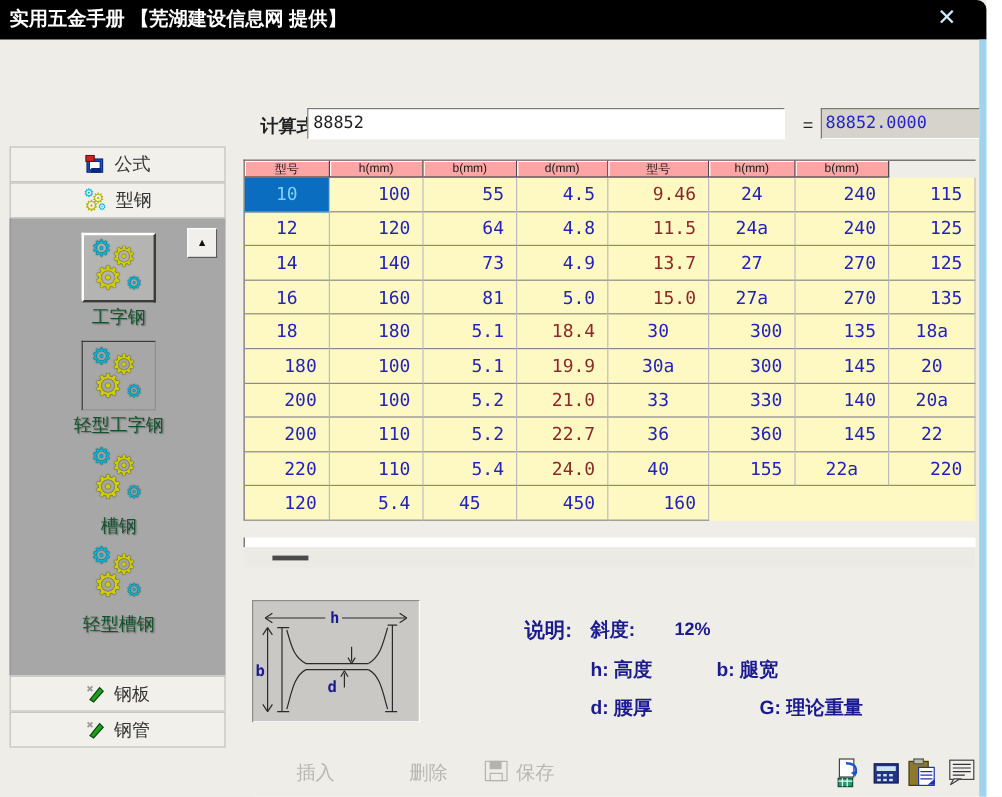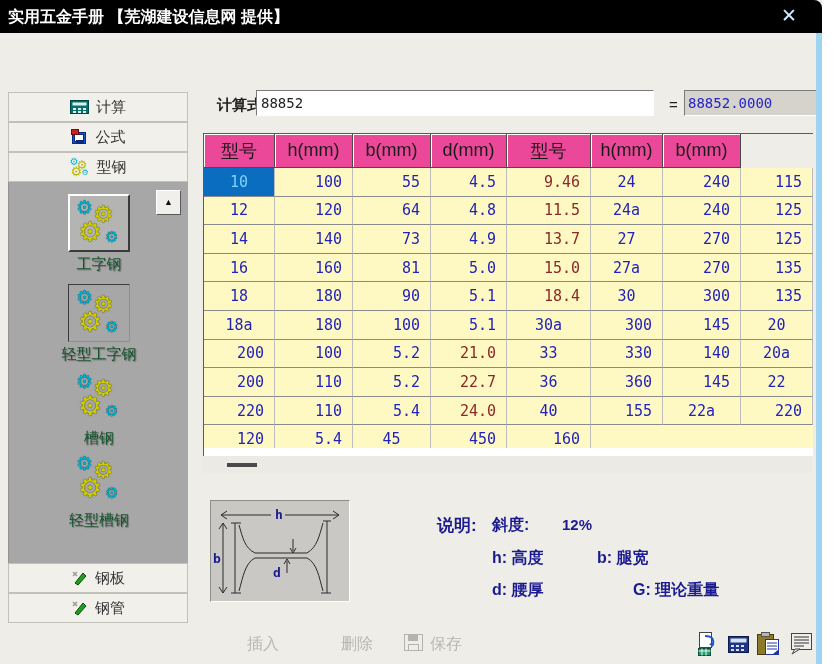--- a/index.html
+++ b/index.html
@@ -48,23 +48,23 @@
             background:#fff;border:1px solid #7a7a76;border-bottom-color:#fff;border-right-color:#fff;
             font:14px "DejaVu Sans Mono",monospace;color:#222;padding:0 4px;outline:none;}
   .fx-eq{position:absolute;left:669px;top:96px;font-size:15px;color:#222;}
   .fx-result{position:absolute;left:684px;top:90px;width:133px;height:26px;box-sizing:border-box;
              background:#d6d3cc;border:1px solid #7a7a76;border-bottom-color:#fff;border-right-color:#fff;
              font:14px "DejaVu Sans Mono",monospace;line-height:24px;padding-left:3px;color:#2424c8;}
   
   .grid{position:absolute;left:203px;top:133px;width:609px;border-left:1px solid #5a5a5a;
         border-top:1px solid #5a5a5a;}
   .grid-head,.grid-body{display:grid;grid-template-columns:71px 78px 78px 76px 84px 72px 78px 72px;}
-  .hcell{height:34px;background:#ec4899;border-right:1px solid #4a4a4a;border-bottom:1px solid #4a4a4a;
+  .hcell{height:14px;background:#fca5a5;border-right:1px solid #4a4a4a;border-bottom:1px solid #4a4a4a;
          box-shadow:inset 1px 1px 0 #ffffff;display:flex;align-items:center;justify-content:center;
-         font-size:18px;color:#1a1a1a;box-sizing:border-box;}
+         font-size:10px;color:#1a1a1a;box-sizing:border-box;}
   .grid-body{grid-auto-rows:28.6px;background:#fef9c3;}
   .cell{border-right:1px solid #bcbcbc;border-bottom:1px solid #8a8a8a;box-sizing:border-box;
         font:15px "DejaVu Sans Mono",monospace;color:#2323bb;display:flex;align-items:center;}
   .cell.model{justify-content:center;}
   .cell.num{justify-content:flex-end;padding-right:10px;}
   .cell.gcol{color:#8b2828;}
   .cell.selected{background:#0b6dc0;color:#7fd2ff;}
   .grid-tail{position:absolute;left:203px;top:448px;width:609px;height:8px;background:#ffffff;
              border-left:1px solid #5a5a5a;}
   .hband{position:absolute;left:203px;top:456px;width:609px;height:17px;background:#eceae5;}
@@ -90,35 +90,20 @@
 </head>
 <body>
 
 <div class="client">
 
   <div class="titlebar">
     <span class="title-text">实用五金手册 【芜湖建设信息网 提供】</span>
     <span class="close-btn">✕</span>
   </div>
 
-  <div class="side-btn" style="top:92px">
-    <svg width="19" height="14">
-        <rect x="0.5" y="0.5" width="18" height="13" fill="#0a6e6e" stroke="#044"></rect>
-        <rect x="2.5" y="2.5" width="14" height="3" fill="#d7f2ee"></rect>
-        <g fill="#d7f2ee">
-          <rect x="3" y="8" width="3" height="2"></rect>
-          <rect x="8" y="8" width="3" height="2"></rect>
-          <rect x="13" y="8" width="3" height="2"></rect>
-          <rect x="3" y="11" width="3" height="2"></rect>
-          <rect x="8" y="11" width="3" height="2"></rect>
-          <rect x="13" y="11" width="3" height="2"></rect>
-        </g>
-      </svg>
-    <span>计算</span>
-  </div>
   <div class="side-btn" style="top:122px">
     <svg width="18" height="16">
         <rect x="1.5" y="3.5" width="13" height="11" fill="#1a56c8" stroke="#0a2a7a"></rect>
         <rect x="3.5" y="5.5" width="9" height="7" fill="#ffffff" stroke="#0a2a7a"></rect>
         <rect x="0.5" y="0.5" width="7" height="5" fill="#cc2222" stroke="#661111"></rect>
         <rect x="5" y="11" width="8" height="4" fill="#0a2a7a"></rect>
       </svg>
     <span>公式</span>
   </div>
   <div class="side-btn" style="top:152px">
@@ -239,30 +224,30 @@
         <div class="cell model">16</div>
         <div class="cell num">160</div>
         <div class="cell num">81</div>
         <div class="cell num">5.0</div>
         <div class="cell num gcol">15.0</div>
         <div class="cell model">27a</div>
         <div class="cell num">270</div>
         <div class="cell num">135</div>
         <div class="cell model">18</div>
         <div class="cell num">180</div>
-        <div class="cell num">90</div>
         <div class="cell num">5.1</div>
         <div class="cell num gcol">18.4</div>
         <div class="cell model">30</div>
         <div class="cell num">300</div>
         <div class="cell num">135</div>
         <div class="cell model">18a</div>
         <div class="cell num">180</div>
         <div class="cell num">100</div>
         <div class="cell num">5.1</div>
+        <div class="cell num gcol">19.9</div>
         <div class="cell model">30a</div>
         <div class="cell num">300</div>
         <div class="cell num">145</div>
         <div class="cell model">20</div>
         <div class="cell num">200</div>
         <div class="cell num">100</div>
         <div class="cell num">5.2</div>
         <div class="cell num gcol">21.0</div>
         <div class="cell model">33</div>
         <div class="cell num">330</div>

